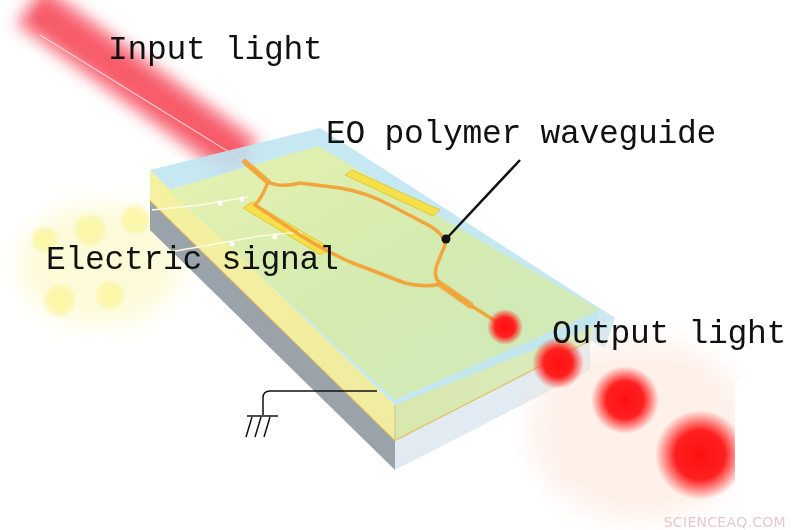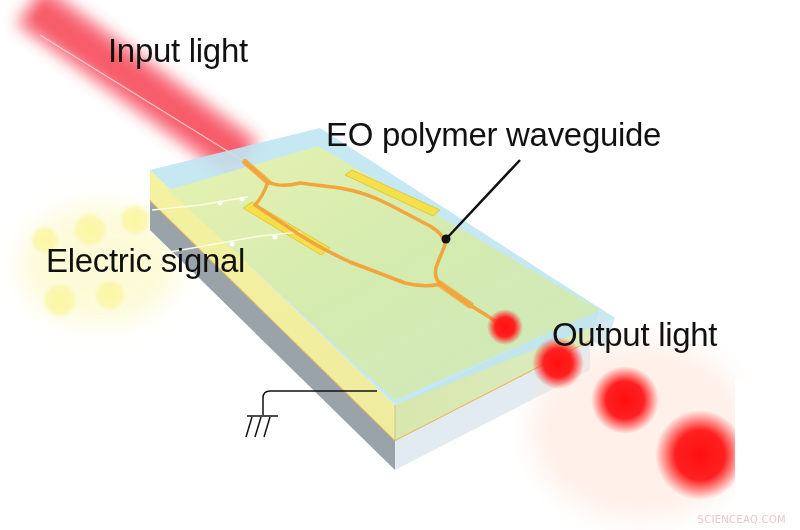--- a/index.html
+++ b/index.html
@@ -1,23 +1,23 @@
 <!DOCTYPE html>
 <html><head>
 <meta charset="utf-8">
 <style>
   html,body{margin:0;padding:0;background:#ffffff;}
   body{width:800px;height:530px;position:relative;overflow:hidden;font-family:"DejaVu Sans","Liberation Sans",sans-serif;}
   #scene{position:absolute;left:0;top:0;width:800px;height:530px;}
-  .label{position:absolute;color:#111;font-family:Liberation Sans, sans-serif;font-size:33px;line-height:1;white-space:nowrap;letter-spacing:-0.3px;}
+  .label{position:absolute;color:#111;font-family:Liberation Mono, monospace;font-size:33px;line-height:1;white-space:nowrap;letter-spacing:-0.3px;}
   #lbl-input{left:108px;top:34px;}
   #lbl-eo{left:326px;top:118px;}
   #lbl-elec{left:46px;top:244px;}
   #lbl-out{left:552px;top:308px;margin-top:10px;}
-  #watermark{position:absolute;right:14px;top:514px;font-size:10px;color:#e8c8cc;font-family:"DejaVu Sans","Liberation Sans",sans-serif;letter-spacing:0.3px;}
+  #watermark{position:absolute;right:14px;top:514px;font-size:14px;color:#e8c8cc;font-family:"DejaVu Sans","Liberation Sans",sans-serif;letter-spacing:0.3px;}
 </style>
 </head>
 <body>
 
 <svg id="scene" viewBox="0 0 800 530" xmlns="http://www.w3.org/2000/svg">
   <defs>
     <filter id="blur8" x="-50%" y="-50%" width="200%" height="200%">
         <feGaussianBlur stdDeviation="8"></feGaussianBlur>
       </filter>
     <filter id="blur5" x="-50%" y="-50%" width="200%" height="200%">

